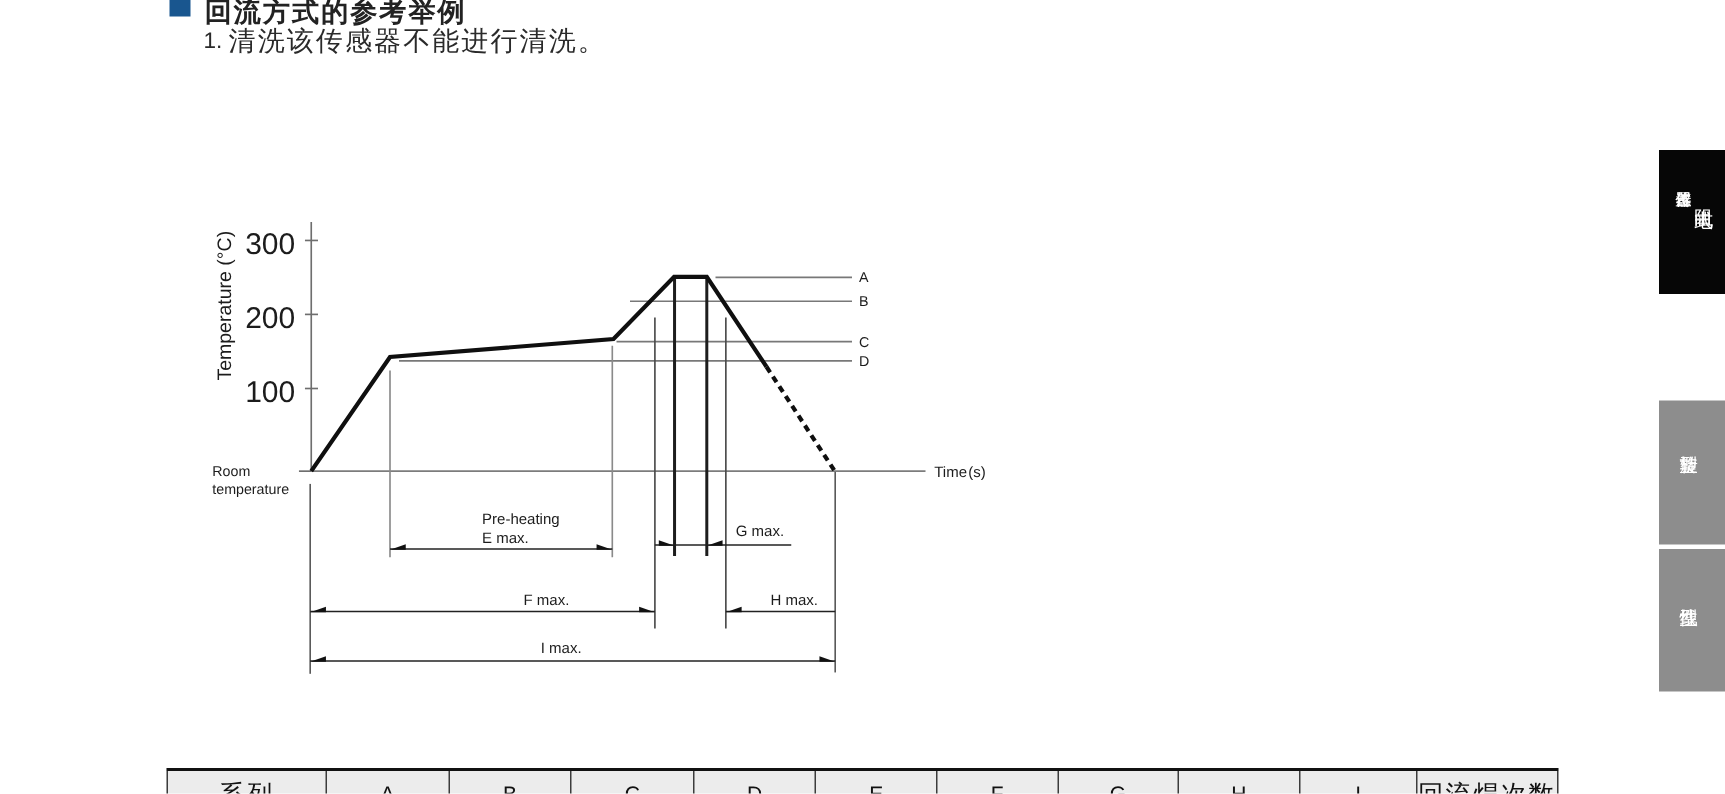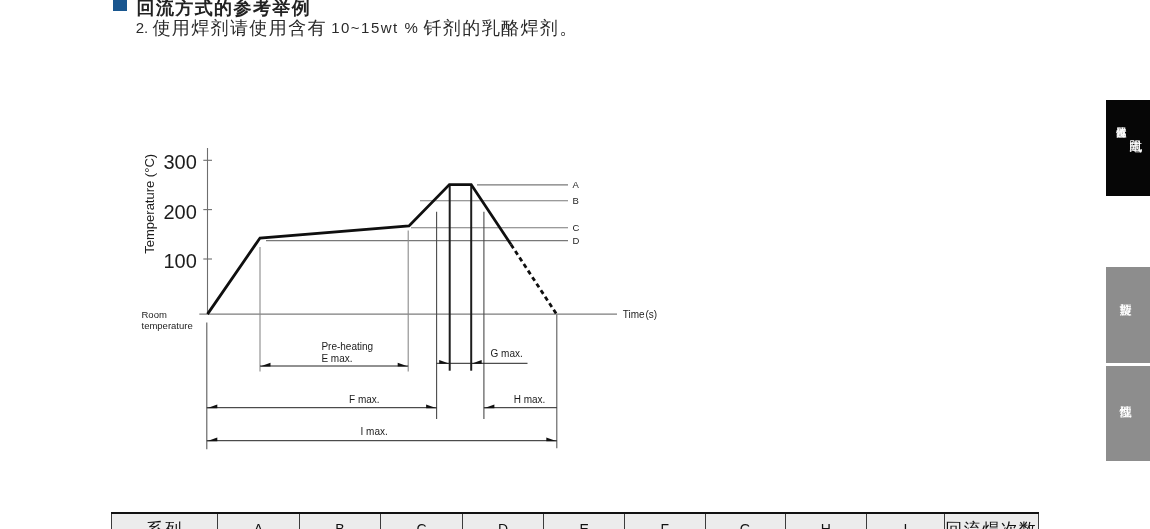--- a/index.html
+++ b/index.html
@@ -11,22 +11,22 @@
 </style>
 </head>
 <body>
 
 <div class="abs" style="left:112.8px;top:-4px;width:14.6px;height:14.6px;background:#19568f;"></div>
 
 <div class="abs" style="left:136.5px;top:-4px;font-size:17.5px;font-weight:bold;color:#222;letter-spacing:1.5px;"><span class="cjk1">回流方式的参考举例</span></div>
 
 <div class="abs" style="left:135.7px;top:16px;font-size:15px;line-height:23.5px;color:#2a2a2a;">
 
+<div>1.&nbsp;<span class="cjk1">清洗该传感器不能进行清洗。</span></div>
 
-<div>2.&nbsp;<span class="cjk1">使用焊剂请使用含有</span> <span style="letter-spacing:1.5px">10~15wt %</span> <span class="cjk1">钎剂的乳酪焊剂。</span></div>
 
 
 </div>
 
 <svg class="abs" style="left:0;top:0;" width="1150" height="529" viewBox="0 0 1150 529">
 
   <g stroke="#6e6e6e" stroke-width="1.1" fill="none">
     <line x1="207.5" y1="148" x2="207.5" y2="314.1"></line>
     <line x1="203.3" y1="160.3" x2="212" y2="160.3"></line>
     <line x1="203.3" y1="209.6" x2="212" y2="209.6"></line>

